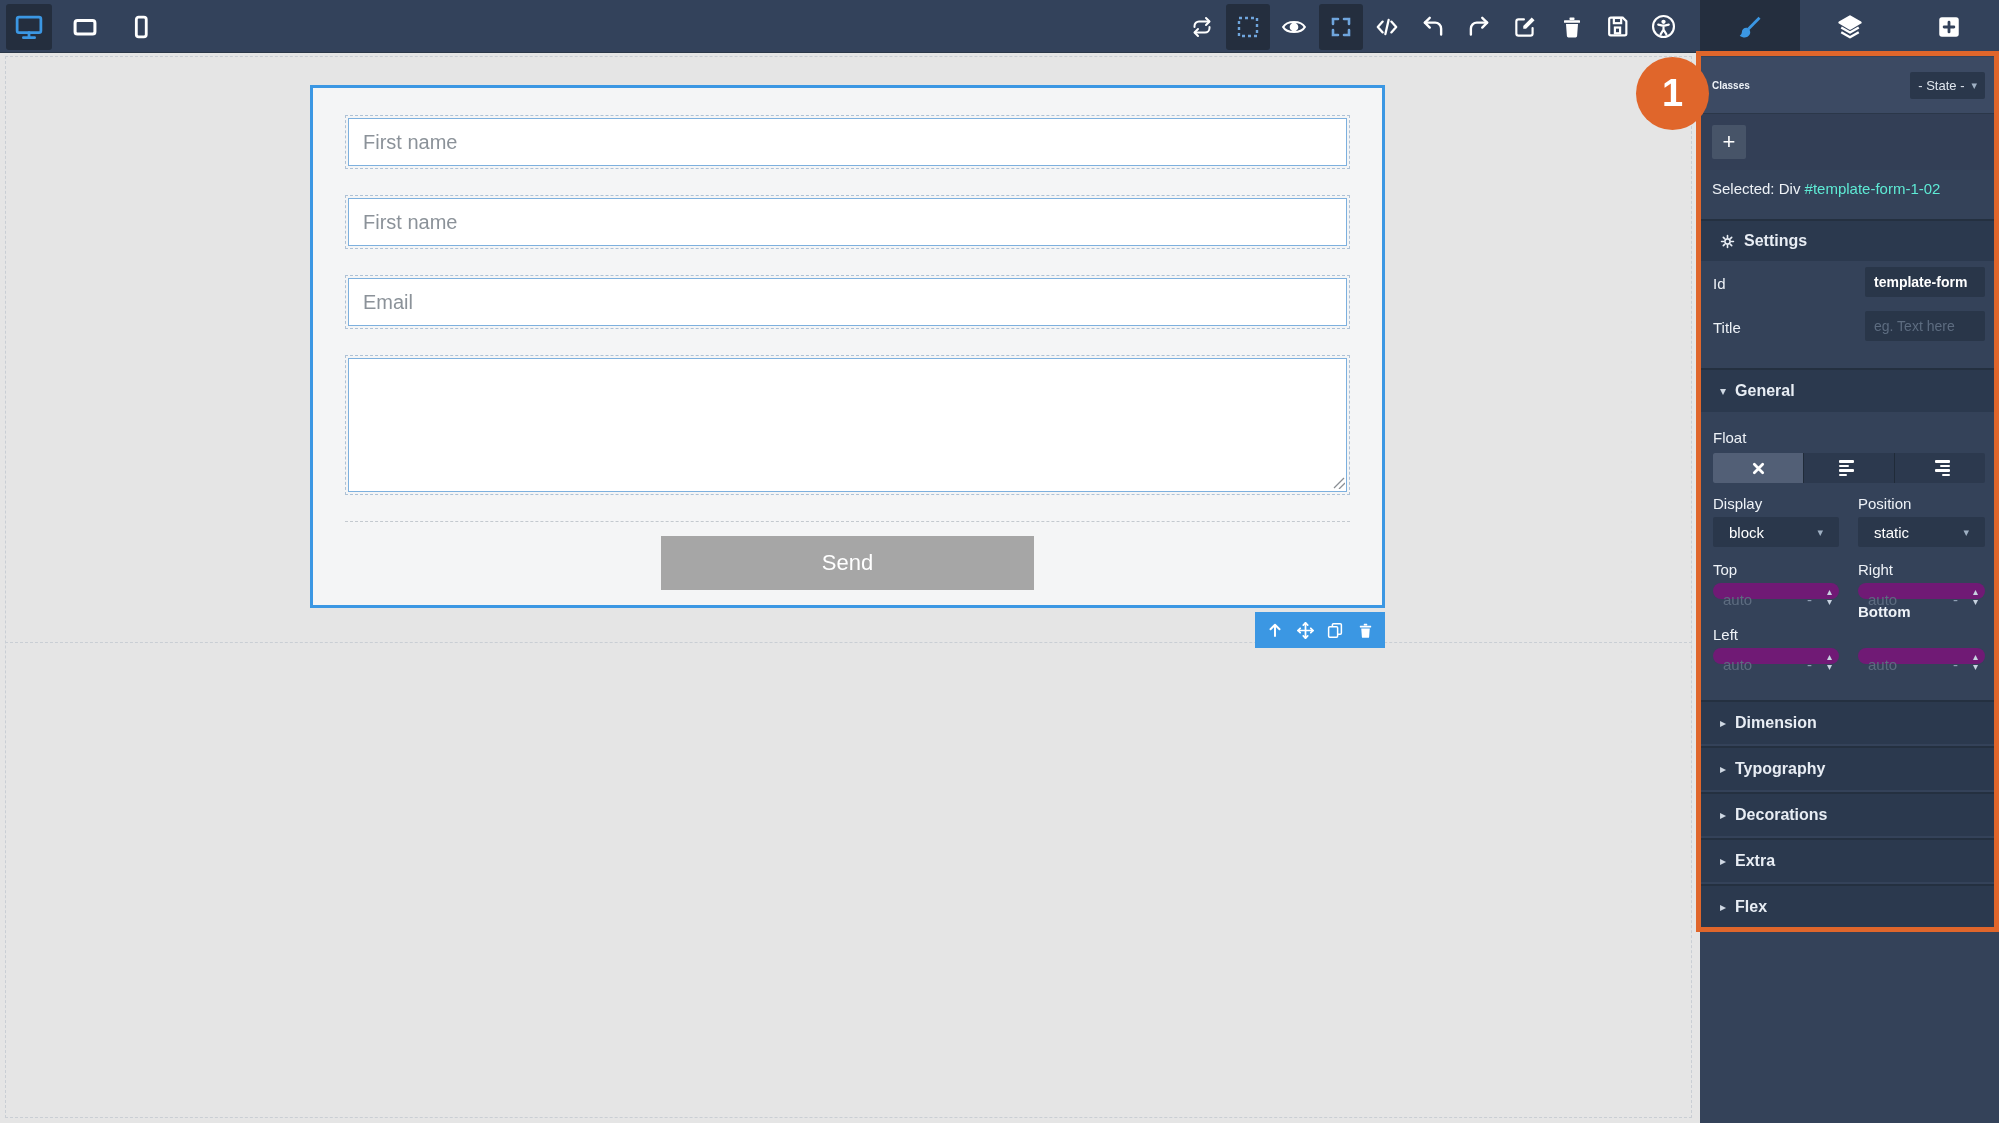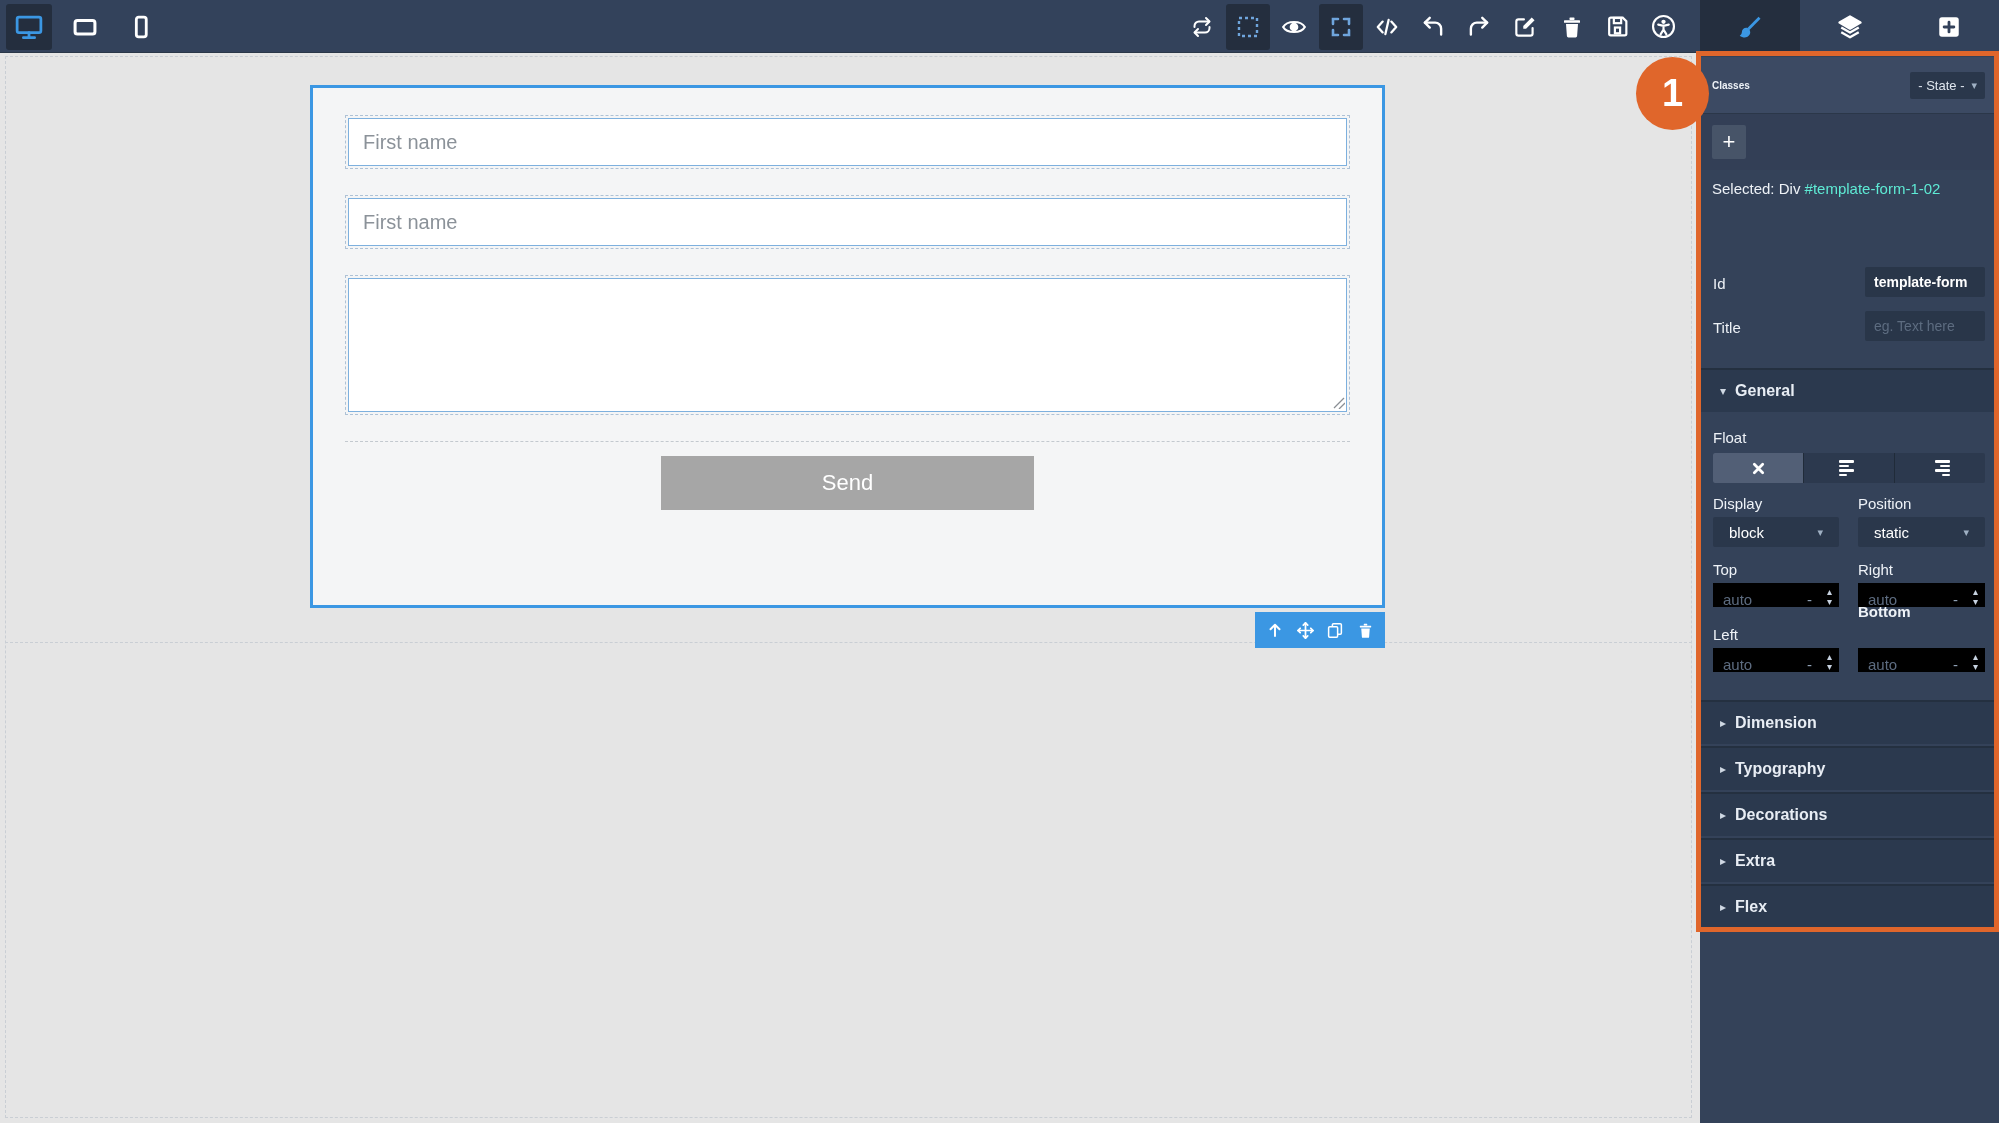--- a/index.html
+++ b/index.html
@@ -85,21 +85,21 @@
   .bars { display:flex; flex-direction:column; gap:2px; width:20px; }
   .bars div { height:2.5px; background:#fff; border-radius:1px; }
   .bars.left div:nth-child(1){width:15px} .bars.left div:nth-child(2){width:10px}
   .bars.left div:nth-child(3){width:15px} .bars.left div:nth-child(4){width:8px}
   .bars.right{align-items:flex-end}
   .bars.right div:nth-child(1){width:15px} .bars.right div:nth-child(2){width:10px}
   .bars.right div:nth-child(3){width:15px} .bars.right div:nth-child(4){width:8px}
   .dd { position:absolute; height:30px; background:#2a374b; border-radius:2px; display:flex;
         align-items:center; justify-content:space-between; padding:0 16px; cursor:pointer;
         color:#fff; font-size:15px; }
-  .spin { position:absolute; height:24px; background:#000000; border-radius:0; }
+  .spin { position:absolute; height:16px; background:#701a75; border-radius:8px; }
   .spin input { position:absolute; left:0; top:0; width:75%; height:32px; background:transparent; border:none;
                 color:#fff; font-size:15px; padding:0 0 0 10px; outline:none;
                 font-family:"Liberation Sans",sans-serif; }
   .spin input::placeholder { color:#5d6c80; }
   .spin .unit { position:absolute; right:27px; top:8px; color:#8fa0b4; font-size:15px; }
   .spin .arrows { position:absolute; right:7px; top:4px; display:flex; flex-direction:column;
                   line-height:10px; font-size:10px; color:#c7d2e0; cursor:pointer; text-align:center; }
   svg { display:block; }
 </style>
 </head>
@@ -262,20 +262,23 @@
     <div class="body-outline"></div>
     <div class="row-outline"></div>
 
     <div class="form-box">
       <div class="fgroup">
         <input type="text" placeholder="First name" style="">
       </div>
       <div class="fgroup">
         <input type="text" placeholder="First name" style="">
       </div>
+      <div class="fgroup">
+        <input type="text" placeholder="Email" style="">
+      </div>
       <div class="fgroup ta-wrap">
         <textarea style=""></textarea>
         <span class="ta-handle">
           <svg width="13" height="13" viewBox="0 0 13 13" stroke="#8a8f94" stroke-width="1.3">
             <path d="M2 12 L12 2 M7 13 L13 7"></path>
           </svg>
           </span>
       </div>
       <div class="send-row">
         <button class="send-btn">Send</button>
@@ -329,20 +332,29 @@
     <div class="p-abs row-tags">
       <button class="add-btn">+</button>
     </div>
 
     <div class="p-abs row-selected">
       <span class="sel-b">Selected:</span>
       <span class="sel-b">Div</span>
       <span class="sel-id">#template-form-1-02</span>
     </div>
 
+    <div class="p-abs sec-head" style="top:166px; height:42px;">
+      <span>
+        <svg width="15" height="15" viewBox="0 0 24 24" fill="none" stroke="#e8edf4" stroke-width="2.6" stroke-linecap="round">
+          <circle cx="12" cy="12" r="4.2"></circle>
+          <path d="M12 2.5 v3 M12 18.5 v3 M2.5 12 h3 M18.5 12 h3 M5.3 5.3 l2.1 2.1 M16.6 16.6 l2.1 2.1 M18.7 5.3 l-2.1 2.1 M7.4 16.6 l-2.1 2.1"></path>
+        </svg>
+        </span>
+      <span class="t">Settings</span>
+    </div>
 
     <span class="fld-label" style="left:13px; top:222px;">Id</span>
     <input class="fld-input" style="top: 214px; left: 165px; width: 120px; font-weight: bold;" value="template-form">
 
     <span class="fld-label" style="left:13px; top:266px;">Title</span>
     <input class="fld-input" style="top: 258px; left: 165px; width: 120px;" placeholder="eg. Text here">
 
     <div class="p-abs sec-head" style="top:315px;">
       <span class="caret">▾</span>
       <span class="t">General</span>

